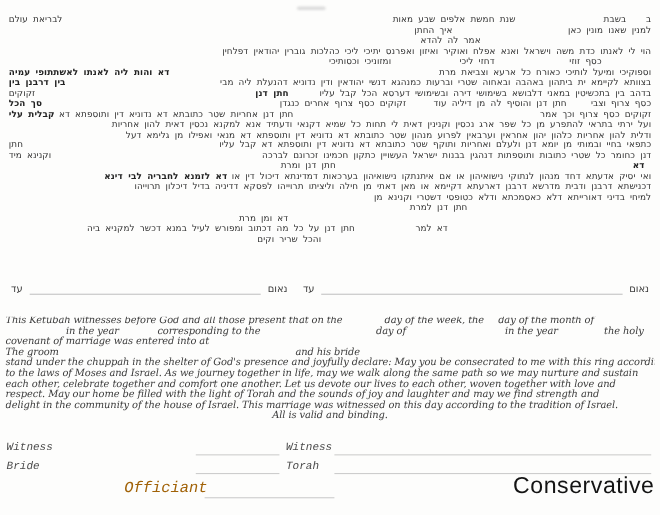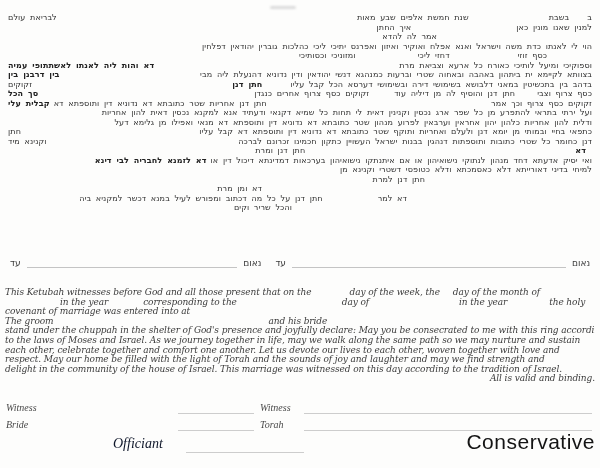--- a/index.html
+++ b/index.html
@@ -30,29 +30,29 @@
   .wit-spacer{flex:0 0 14px;}
   
   .eng-block{
     position:absolute;top:288px;left:5px;right:5px;overflow:hidden;
     font-family:"DejaVu Serif",serif;font-style:italic;
   }
   .e-line{
     display:flex;align-items:flex-end;height:9.6px;line-height:9.6px;
     font-size:9px;color:#3b3b3b;white-space:nowrap;letter-spacing:-0.1px;
   }
-  .e-line.center{justify-content:flex-end;}
+  .e-line.center{justify-content:center;}
   .e-line .et{flex:0 0 auto;}
   
   .sig-label{
-    position:absolute;font-family:Liberation Serif, serif;font-style:italic;
+    position:absolute;font-family:Liberation Mono, monospace;font-style:italic;
     font-size:10px;color:#4a4a4a;
   }
   .sig-rule{position:absolute;border-bottom:1px solid #cdcdcd;height:0;}
-  .officiant-label{font-size:14px;color:#0f172a;}
+  .officiant-label{font-size:14px;color:#a16207;}
   .variant-label{
     position:absolute;right:5px;top:430px;
     font-family:"Liberation Sans","DejaVu Sans",sans-serif;
     font-size:21px;letter-spacing:.5px;color:#141414;margin-left:24px;
   }
   .smudge{position:absolute;left:270px;top:6px;width:26px;height:3px;
     background:#dcdcdc;border-radius:2px;filter:blur(1px);}
 </style>
 </head>
 <body>
@@ -143,20 +143,23 @@
       <div class="h-line">
         <span class="gap" style="width: 6px;"></span>
         <span class="ht b">דא</span>
         <span class="gap" style="width: 270px;"></span>
         <span class="ht">חתן דנן ומרת</span>
       </div>
       <div class="h-line">
         <span class="ht">ואי יסיק אדעתא דחד מנהון לנתוקי נישואיהון או אם איתנתקו נישואיהון בערכאות דמדינתא דיכול דין או</span>
         <span class="gap" style="width: 4px;"></span>
         <span class="ht b">דא לזמנא לחבריה לבי דינא</span>
+      </div>
+      <div class="h-line">
+        <span class="ht">דכנישתא דרבנן ודבית מדרשא דרבנן דארעתא דקיימא או מאן דאתי מן חילה וליציתו תרוייהו לפסקא דדיניה בדיל דיכלון תרוייהו</span>
       </div>
       <div class="h-line">
         <span class="ht">למיחי בדיני דאורייתא דלא כאסמכתא ודלא כטופסי דשטרי וקנינא מן</span>
       </div>
       <div class="h-line">
         <span class="gap" style="width: 167px;"></span>
         <span class="ht">חתן דנן למרת</span>
       </div>
       <div class="h-line">
         <span class="gap" style="width: 330px;"></span>

